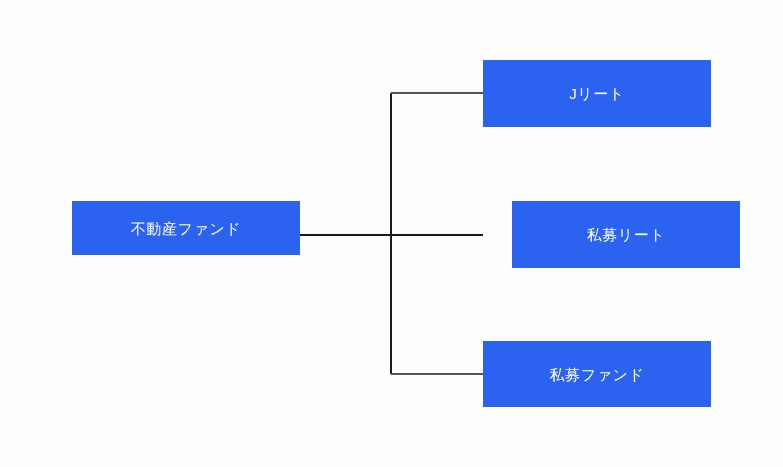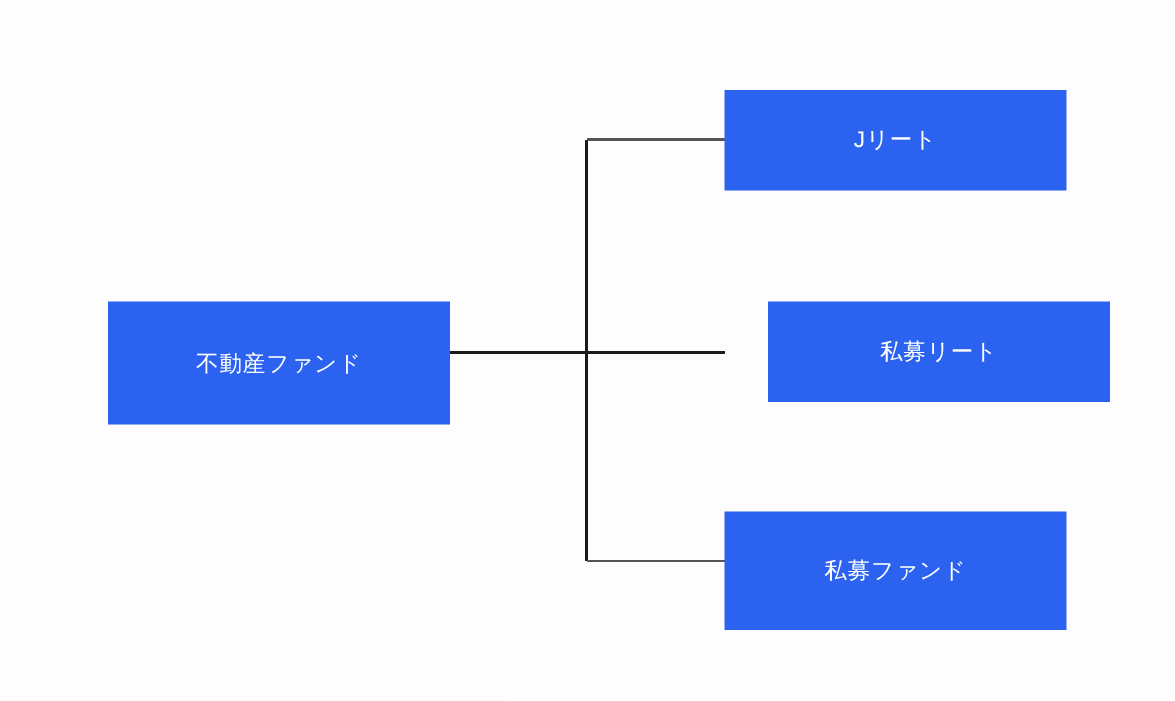--- a/index.html
+++ b/index.html
@@ -28,40 +28,40 @@
     font-size: 15px;
     letter-spacing: 0.6px;
     line-height: 1;
     text-align: left;
     user-select: none;
   }
   .node-root {
     left: 72px;
     top: 201px;
     width: 228px;
-    height: 82px;
+    height: 54px;
   }
   .node-child-0 {
     left: 483px;
     top: 60px;
     width: 228px;
     height: 67px;
   }
   .node-child-1 {
     left: 483px;
     top: 201px;
     width: 228px;
     height: 67px;
     margin-left: 29px;
   }
   .node-child-2 {
     left: 483px;
     top: 341px;
     width: 228px;
-    height: 79px;
+    height: 66px;
   }
   .connector-svg {
     position: absolute;
     left: 0;
     top: 0;
     width: 783px;
     height: 467px;
     pointer-events: none;
   }
   .conn-line {

